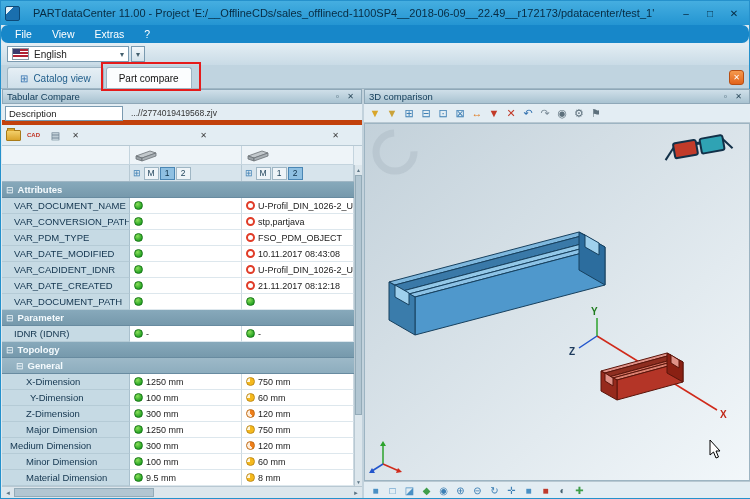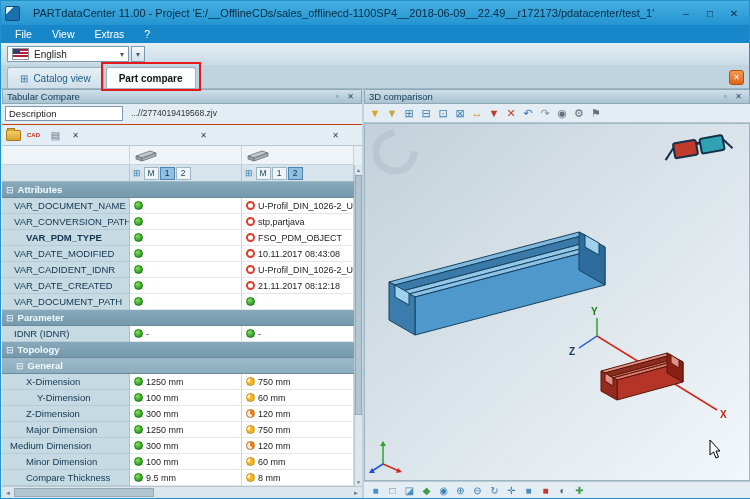--- a/index.html
+++ b/index.html
@@ -11,21 +11,21 @@
     background:linear-gradient(#45aee0,#2495d2);display:flex;align-items:center;padding:0 4px;gap:5px;}
   .appicon{width:13px;height:13px;border-radius:2px;flex:0 0 auto;
     background:linear-gradient(135deg,#e8f4fb 0 30%,#1a6fae 30% 100%);border:1px solid #0d4a78;}
   .wtitle{flex:1;font-size:11px;color:#072b42;white-space:nowrap;overflow:hidden;padding-left:8px;}
   .wbtns{display:flex;gap:2px;}
   .wbtn{width:22px;height:17px;display:flex;align-items:center;justify-content:center;
     font-size:10px;color:#072b42;}
 
   
   .menubar{position:absolute;left:0;top:24px;right:0;height:18px;background:#1787c9;
-    display:flex;align-items:center;padding-left:4px;}
+    display:flex;align-items:center;padding-left:4px;border-radius:7px;}
   .mitem{color:#fff;font-size:10.5px;padding:0 10px;}
 
   
   .toolbar{position:absolute;left:0;top:42px;right:0;height:22px;
     background:linear-gradient(#e4eef4,#c9dbe6);border-bottom:1px solid #a9bdc9;
     display:flex;align-items:center;padding-left:6px;gap:2px;}
   .combo{width:122px;height:16px;background:#fff;border:1px solid #7a9ab0;display:flex;
     align-items:center;gap:5px;padding:0 4px;font-size:10px;color:#222;box-sizing:border-box;}
   .flag{width:15px;height:10px;position:relative;flex:0 0 auto;
     background:repeating-linear-gradient(180deg,#b22234 0 1.6px,#fff 1.6px 3.2px);border:1px solid #8897a5;}
@@ -34,39 +34,39 @@
   .carr{font-size:8px;color:#44606e;}
   .dd-btn{width:14px;height:16px;background:linear-gradient(#f2f7fa,#d4e2ea);border:1px solid #7a9ab0;
     display:flex;align-items:center;justify-content:center;font-size:8px;color:#44606e;box-sizing:border-box;}
 
   
   .tabbar{position:absolute;left:0;top:64px;right:0;height:24px;background:#c0d4e0;
     border-bottom:1px solid #9fb6c4;display:flex;align-items:flex-end;padding-left:6px;gap:2px;box-sizing:border-box;}
   .tab{height:21px;display:flex;align-items:center;gap:5px;padding:0 12px;font-size:10px;
     border:1px solid #9db4c2;border-bottom:none;border-radius:3px 3px 0 0;box-sizing:border-box;}
   .tab.inactive{background:linear-gradient(#e6eff5,#cfe0ea);color:#1f5d8a;}
-  .tab.active{background:#fbfdfe;color:#141414;font-weight:bold;}
+  .tab.active{background:#fbfdfe;color:#141414;font-weight:normal;}
   .tabicon{color:#2f6fae;font-size:10px;}
   .annotation-box{position:absolute;left:100px;top:61px;width:100px;height:29px;
     border:2px solid #e51b1b;z-index:60;pointer-events:none;box-sizing:border-box;}
   .tab-close{position:absolute;right:5px;top:69px;width:13px;height:13px;border-radius:3px;
     background:linear-gradient(#f59a4e,#e2631a);border:1px solid #b84e12;color:#fff;font-size:8px;
     display:flex;align-items:center;justify-content:center;z-index:40;}
 
   
   .panel-header{height:15px;background:linear-gradient(#cfdfe9,#a9c3d1);border:1px solid #8fa8b8;
     display:flex;align-items:center;font-size:9.5px;color:#0f3a57;padding:0 4px;box-sizing:border-box;}
   .ph-title{flex:1;white-space:nowrap;overflow:hidden;}
   .ph-btn{width:13px;height:12px;display:flex;align-items:center;justify-content:center;
     font-size:8px;color:#2c4a5c;}
 
   
   .left-panel{position:absolute;left:1px;top:88px;width:360px;height:409px;background:#e7eff4;}
   .desc-row{position:absolute;left:0;top:15px;width:360px;height:21px;background:#e3edf3;
-    border-bottom:1px solid #c2410c;box-sizing:border-box;}
+    border-bottom:5px solid #c2410c;box-sizing:border-box;}
   .desc-input{position:absolute;left:3px;top:2px;width:118px;height:15px;border:1px solid #7a9ab0;
     font-family:"Liberation Sans",sans-serif;font-size:9.5px;padding:0 3px;box-sizing:border-box;color:#222;background:#fff;}
   .paths{position:absolute;left:129px;top:4px;width:228px;display:flex;gap:10px;font-size:8.5px;
     color:#333;white-space:nowrap;overflow:hidden;flex-direction:column;}
   .tools-row{position:absolute;left:0;top:36px;width:360px;height:21px;background:#e3edf3;
     border-bottom:1px solid #b7c9d4;box-sizing:border-box;}
   .tool-ic{position:absolute;top:3px;width:15px;height:14px;display:flex;align-items:center;
     justify-content:center;font-size:10px;}
   .folder{width:13px;height:9px;background:linear-gradient(#f3cf6a,#daa42c);
     border:1px solid #a87a18;border-radius:1px;position:relative;}
@@ -267,21 +267,21 @@
           <div class="cell lcell" style="padding-left: 12px;">VAR_CONVERSION_PATH</div>
           <div class="cell vcell">
             <span class="dot green"></span>
           </div>
           <div class="cell vcell">
             <span class="dot red"></span>
             <span class="vtext">stp,partjava</span>
           </div>
         </div>
         <div class="trow drow">
-          <div class="cell lcell" style="padding-left: 24px; font-weight: bold;">VAR_PDM_TYPE</div>
+          <div class="cell lcell" style="padding-left: 12px;">VAR_PDM_TYPE</div>
           <div class="cell vcell">
             <span class="dot green"></span>
           </div>
           <div class="cell vcell">
             <span class="dot red"></span>
             <span class="vtext">FSO_PDM_OBJECT</span>
           </div>
         </div>
         <div class="trow drow">
           <div class="cell lcell" style="padding-left: 12px;">VAR_DATE_MODIFIED</div>
@@ -350,21 +350,21 @@
           <div class="cell vcell">
             <span class="dot green"></span>
             <span class="vtext">1250 mm</span>
           </div>
           <div class="cell vcell">
             <span class="dot partial"></span>
             <span class="vtext">750 mm</span>
           </div>
         </div>
         <div class="trow drow">
-          <div class="cell lcell" style="padding-left: 35px;">Y-Dimension</div>
+          <div class="cell lcell" style="padding-left: 28px;">Y-Dimension</div>
           <div class="cell vcell">
             <span class="dot green"></span>
             <span class="vtext">100 mm</span>
           </div>
           <div class="cell vcell">
             <span class="dot partial"></span>
             <span class="vtext">60 mm</span>
           </div>
         </div>
         <div class="trow drow">
@@ -405,21 +405,21 @@
           <div class="cell vcell">
             <span class="dot green"></span>
             <span class="vtext">100 mm</span>
           </div>
           <div class="cell vcell">
             <span class="dot partial"></span>
             <span class="vtext">60 mm</span>
           </div>
         </div>
         <div class="trow drow">
-          <div class="cell lcell" style="padding-left: 24px;">Compare Thickness</div>
+          <div class="cell lcell" style="padding-left: 24px;">Material Dimension</div>
           <div class="cell vcell">
             <span class="dot green"></span>
             <span class="vtext">9.5 mm</span>
           </div>
           <div class="cell vcell">
             <span class="dot partial"></span>
             <span class="vtext">8 mm</span>
           </div>
         </div>
       </div>

